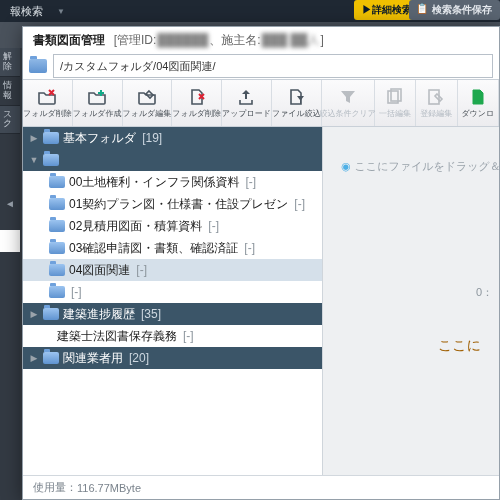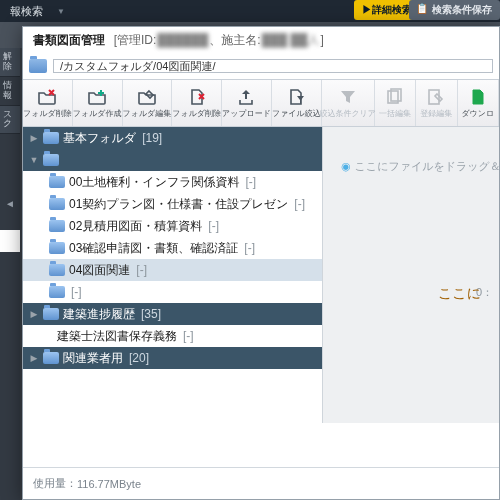--- a/index.html
+++ b/index.html
@@ -21,21 +21,21 @@
     position: absolute; left: 22px; top: 26px; right: 0; bottom: 0;
     background: #fff; border: 1px solid #95a0aa; box-shadow: 0 2px 18px rgba(0,0,0,.45);
     display: flex; flex-direction: column;
   }
   .dlg-title { height: 26px; display: flex; align-items: center; padding: 0 10px; font-size: 12px; color: #222; gap: 1px; text-align: right; }
   .dlg-title .mid { color:#666; }
   .dlg-title .muted { color:#888; filter: blur(2px); }
   .path-row { height: 26px; display: flex; align-items: center; padding: 0 6px; gap: 6px; }
   .folder-ic { width: 18px; height: 14px; background: linear-gradient(#8fb8e6,#5f93d0); border-radius: 2px; position: relative; }
   .folder-ic::before { content:""; position:absolute; top:-3px; left:1px; width:7px; height:3px; background:#6fa1dc; border-radius:1px 1px 0 0;}
-  .path-input { flex:1; height: 14px; border:1px solid #b8c0c9; font-size:11px; padding:0 6px; color:#333; }
+  .path-input { flex:1; height: 24px; border:1px solid #b8c0c9; font-size:11px; padding:0 6px; color:#333; }
   .toolbar { height: 48px; border-top:1px solid #c9d0d8; border-bottom:1px solid #c9d0d8; display:flex; align-items:stretch; background:linear-gradient(#fbfbfc,#ececef); }
   .tbtn { width: 53px; display:flex; flex-direction:column; align-items:center; justify-content:center; gap:2px; border-right:1px solid #d8dde3; cursor:pointer; }
   .tbtn .ic { width:20px; height:18px; display:flex; align-items:center; justify-content:center; }
   .tbtn .lbl { font-size:8px; color:#495057; white-space:nowrap; }
   .tbtn.disabled .lbl { color:#b4bbc3; }
   .tbtn.disabled .ic svg { opacity:.35; }
   .tbtn.green .ic svg path, .tbtn.green .ic svg rect { stroke:#1ea84e; fill:#1ea84e; }
   .body { flex:1; display:flex; min-height:0; }
   .tree { width: 300px; border-right:1px solid #cfd5db; overflow:auto; font-size:12px; color:#222; background:#fff; }
   .drop { flex:1; background:#eef0f2; position:relative; color:#9aa3ab; font-size:11px; }
@@ -48,21 +48,21 @@
   .node .tw { width:10px; color:#9aa3ab; font-size:9px; text-align:center; cursor:pointer;}
   .node .nfold { width:16px; height:12px; background:linear-gradient(#9cc4f0,#5f93d0); border-radius:2px; position:relative; flex:none;}
   .node .nfold::before{content:"";position:absolute;top:-3px;left:1px;width:6px;height:3px;background:#6fa1dc;border-radius:1px 1px 0 0;}
   .node.dark { background:#3b5568; color:#fff; }
   .node.dark .nfold{ background:linear-gradient(#9cc4f0,#5f93d0);}
   .node .count { color:#8d969e; margin-left:2px;}
   .node.dark .count{ color:#cdd7e0;}
   .node.child { padding-left:26px; }
   .node.child.sel { background:#d5e0ea; }
   .node.sub { padding-left:20px;}
-  .footer { height:32px; border-top:1px solid #d2d8de; display:flex; align-items:center; padding:0 10px; font-size:11px; color:#7a838c;margin-top:44px; }
+  .footer { height:24px; border-top:1px solid #d2d8de; display:flex; align-items:center; padding:0 10px; font-size:11px; color:#7a838c; }
 </style>
 </head>
 <body>
 
 <div class="backdrop">
   <div class="bg-top">
     <span class="label">
         <span>報検索</span>
         <span class="tri">▼</span>
       </span>

